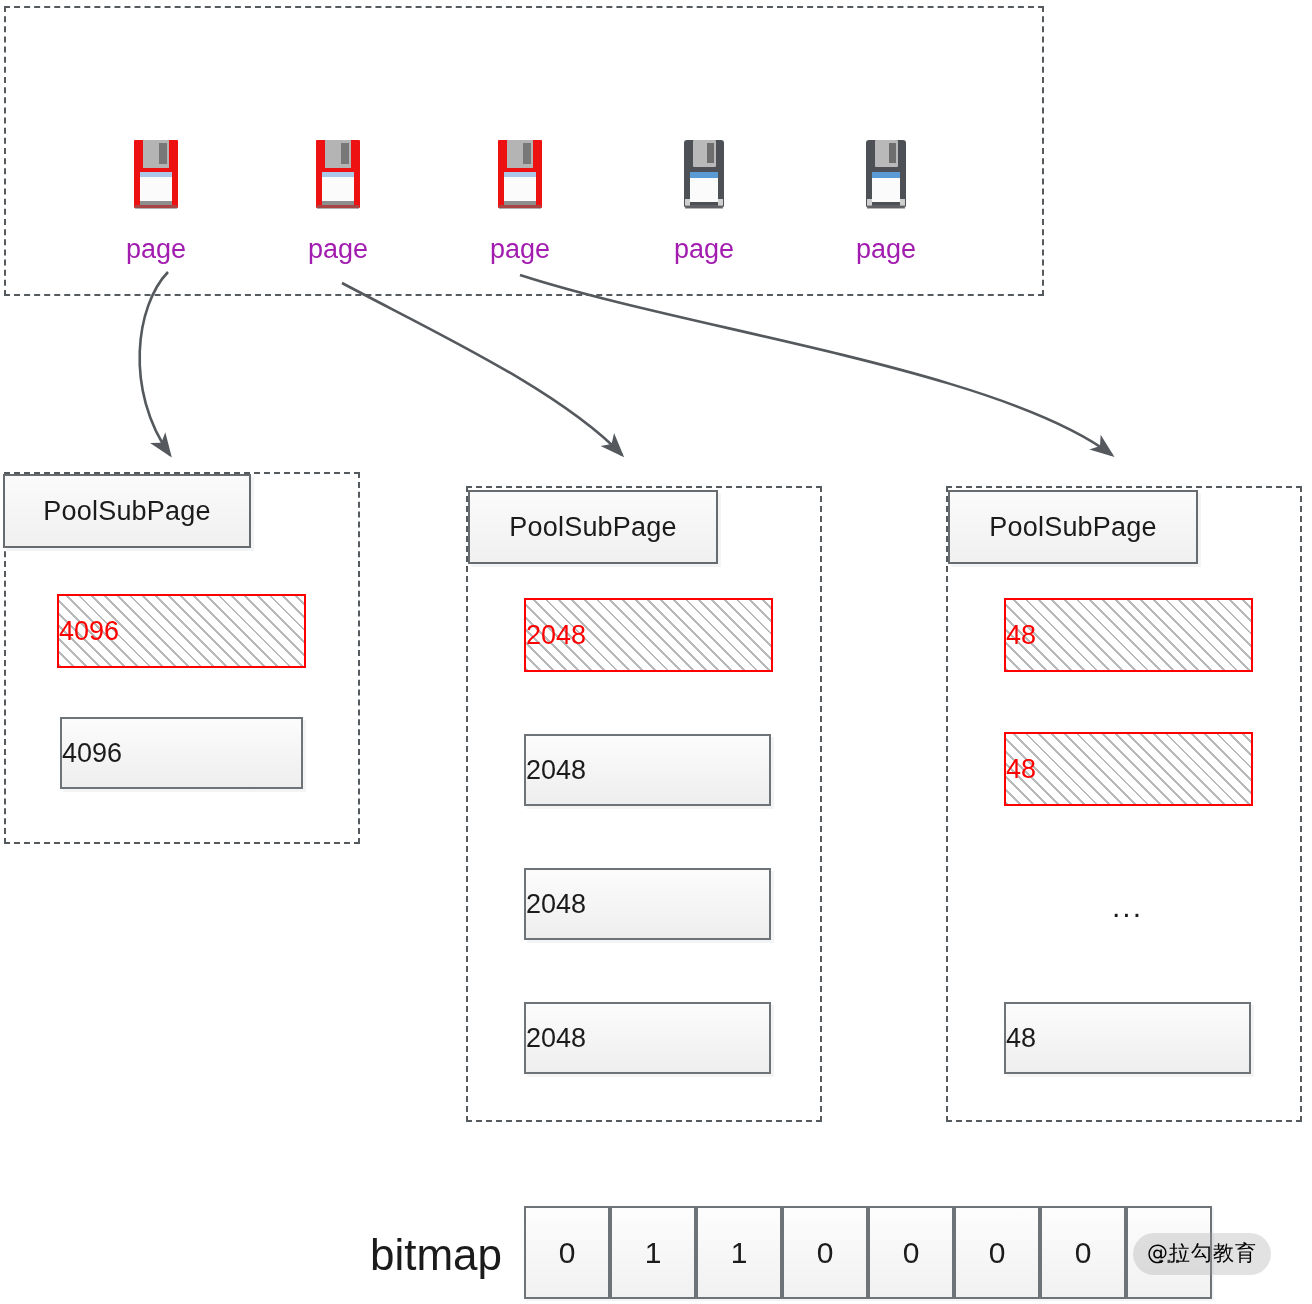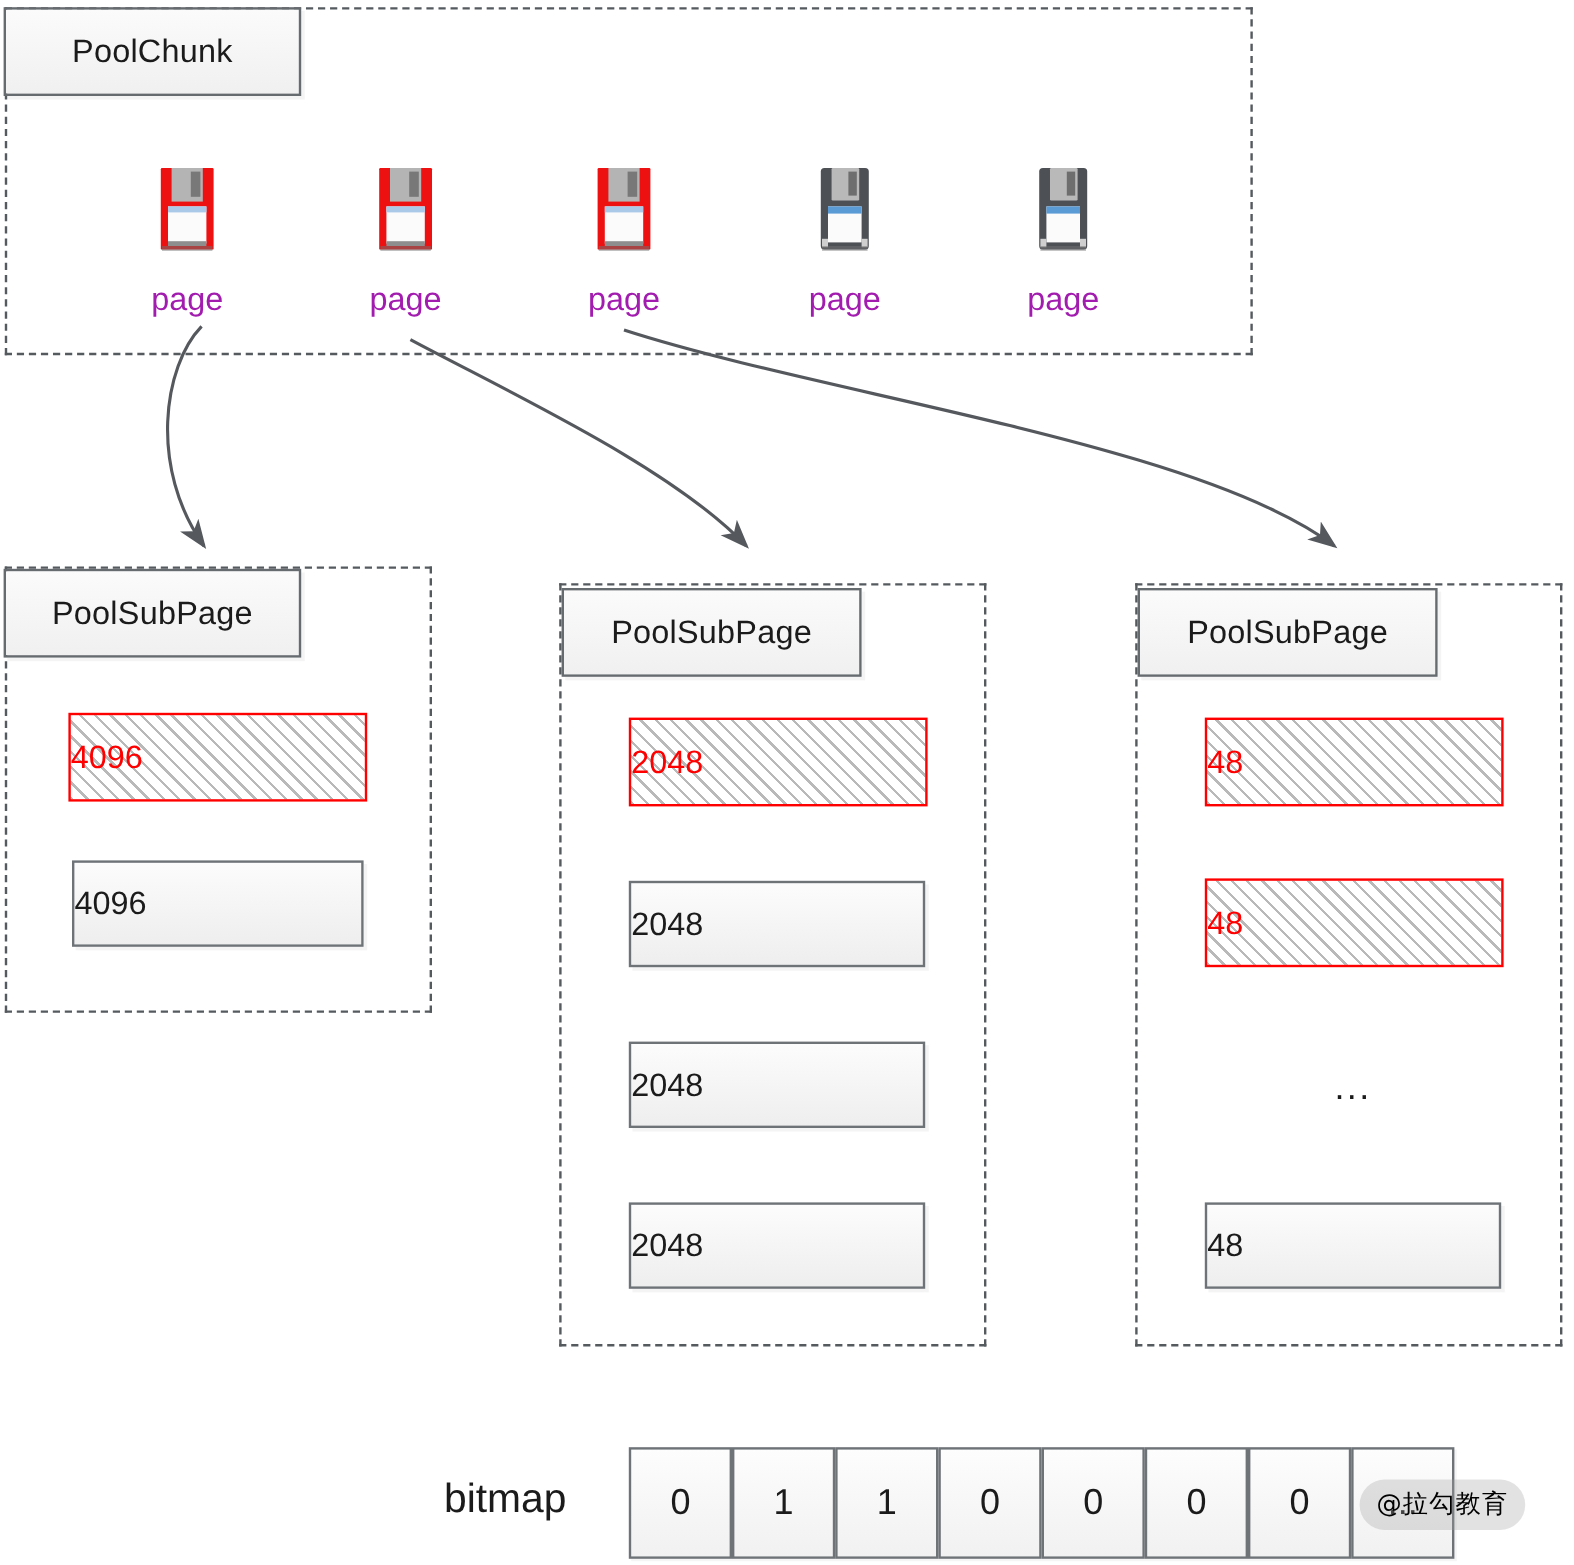--- a/index.html
+++ b/index.html
@@ -73,21 +73,21 @@
     text-align:center;
     width:120px;
   }
 
   
   .floppy{position:absolute;width:46px;height:72px;}
 
   
   .bitmap-label{
     position:absolute;
-    font-size:34px;
+    font-size:44px;
     color:#1b1b1b;
   }
   .bitcell{
     position:absolute;
     box-sizing:border-box;
     border:2px solid #6e7378;
     background:linear-gradient(180deg,#fdfdfd 0%,#f1f1f1 100%);
     box-shadow:2px 2px 0 rgba(0,0,0,0.04);
     display:flex;align-items:center;justify-content:center;
     font-size:30px;
@@ -110,23 +110,20 @@
 
   svg.arrows{position:absolute;left:0;top:0;width:1312px;height:1304px;pointer-events:none;}
 </style>
 </head>
 <body>
 
 <div class="canvas">
 
   <div class="dashed" style="left:4px;top:6px;width:1040px;height:290px;"></div>
 
-  <div class="hdrbox" style="left:3px;top:6px;width:248px;height:74px;">
-    <span>PoolChunk</span>
-  </div>
 
   <div class="floppy" style="left:133px;top:139px;">
     <svg viewBox="0 0 46 72" width="46" height="72">
       <rect x="1" y="1" width="44" height="68" rx="1" fill="#ee1111"></rect>
       <rect x="10" y="1" width="26" height="28" fill="#b4b4b4"></rect>
       <rect x="26" y="4" width="8" height="21" fill="#787878"></rect>
       <rect x="7" y="33" width="32" height="31" fill="#fbfbfb"></rect>
       <rect x="7" y="33" width="32" height="5" fill="#aac8e8"></rect>
       <rect x="7" y="62" width="32" height="4" fill="#8e8e8e"></rect>
       <rect x="2" y="66" width="42" height="4" fill="#707070" opacity=".55"></rect>

